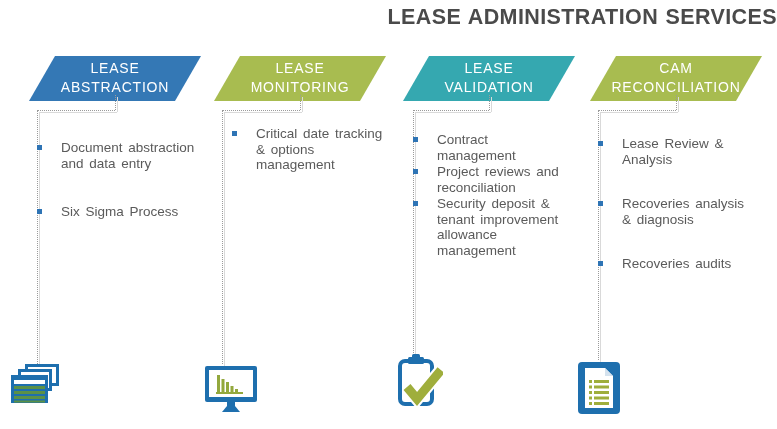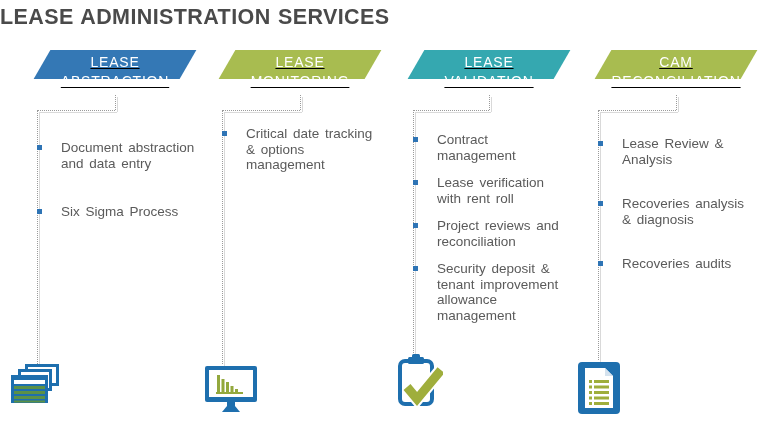--- a/index.html
+++ b/index.html
@@ -1,25 +1,25 @@
 <!DOCTYPE html>
 <html><head>
 <meta charset="utf-8">
 <style>
   html,body{margin:0;padding:0;background:#ffffff;}
   .canvas{
     position:relative;width:777px;height:429px;background:#ffffff;overflow:hidden;
     font-family:"Liberation Sans", sans-serif;
   }
   .title{
-    position:absolute;top:5px;left:0;width:100%;text-align:left;
+    position:absolute;top:5px;left:0;width:100%;text-align:right;
     font-size:21.5px;font-weight:bold;color:#4a4a4a;letter-spacing:.4px;word-spacing:1px;
   }
   
-  .banner{position:absolute;top:50px;width:146px;height:29px;text-decoration:underline;}
+  .banner{position:absolute;top:56px;width:146px;height:45px;}
   .banner-bg{position:absolute;inset:0;transform:skewX(-30deg);}
   .banner-label{
     position:relative;z-index:1;text-align:center;color:#ffffff;
     font-size:14px;line-height:19px;letter-spacing:.8px;padding-top:3px;
     white-space:pre-line;
   }
   
   .stub,.hline,.vline{position:absolute;box-shadow:2px 2px 0 0 #d9d9d9;}
   .stub{width:0;height:15px;top:95px;border-left:1px dotted #9a9a9a;}
   .hline{height:0;top:110px;border-top:1px dotted #9a9a9a;}
@@ -36,22 +36,22 @@
   }
   .icon-wrap{position:absolute;}
   
   .c0 .banner{left:42px}  .c1 .banner{left:227px} .c2 .banner{left:416px} .c3 .banner{left:603px}
   .c0 .stub{left:115px}   .c1 .stub{left:300px}   .c2 .stub{left:489px}   .c3 .stub{left:676px}
   .c0 .hline{left:37px;width:78px} .c1 .hline{left:222px;width:78px}
   .c2 .hline{left:413px;width:76px} .c3 .hline{left:598px;width:78px}
   .c0 .vline{left:37px;height:256px} .c1 .vline{left:222px;height:254px}
   .c2 .vline{left:413px;height:243px} .c3 .vline{left:598px;height:250px}
   .c0 .stack{left:61px;top:140px;row-gap:33px}
-  .c1 .stack{left:246px;top:126px;row-gap:19px}
-  .c2 .stack{left:437px;top:132px;row-gap:12px}
+  .c1 .stack{left:256px;top:126px;row-gap:19px}
+  .c2 .stack{left:437px;top:132px;row-gap:1px}
   .c3 .stack{left:622px;top:136px;row-gap:29px}
   .c0 .icon-wrap{left:11px;top:364px}
   .c1 .icon-wrap{left:204px;top:366px}
   .c2 .icon-wrap{left:397px;top:354px}
   .c3 .icon-wrap{left:578px;top:362px}
 </style>
 </head>
 <body>
 
 <div class="canvas">
@@ -134,25 +134,20 @@
 VALIDATION</div>
     </div>
     <div class="stub"></div>
     <div class="hline"></div>
     <div class="vline"></div>
     <div class="stack">
       <div class="item">
         <span class="bullet"></span>
         <span class="item-text">Contract
 management</span>
-      </div>
-      <div class="item">
-        <span class="bullet"></span>
-        <span class="item-text">Lease verification
-with rent roll</span>
       </div>
       <div class="item">
         <span class="bullet"></span>
         <span class="item-text">Project reviews and
 reconciliation</span>
       </div>
       <div class="item">
         <span class="bullet"></span>
         <span class="item-text">Security deposit &amp;
 tenant improvement

